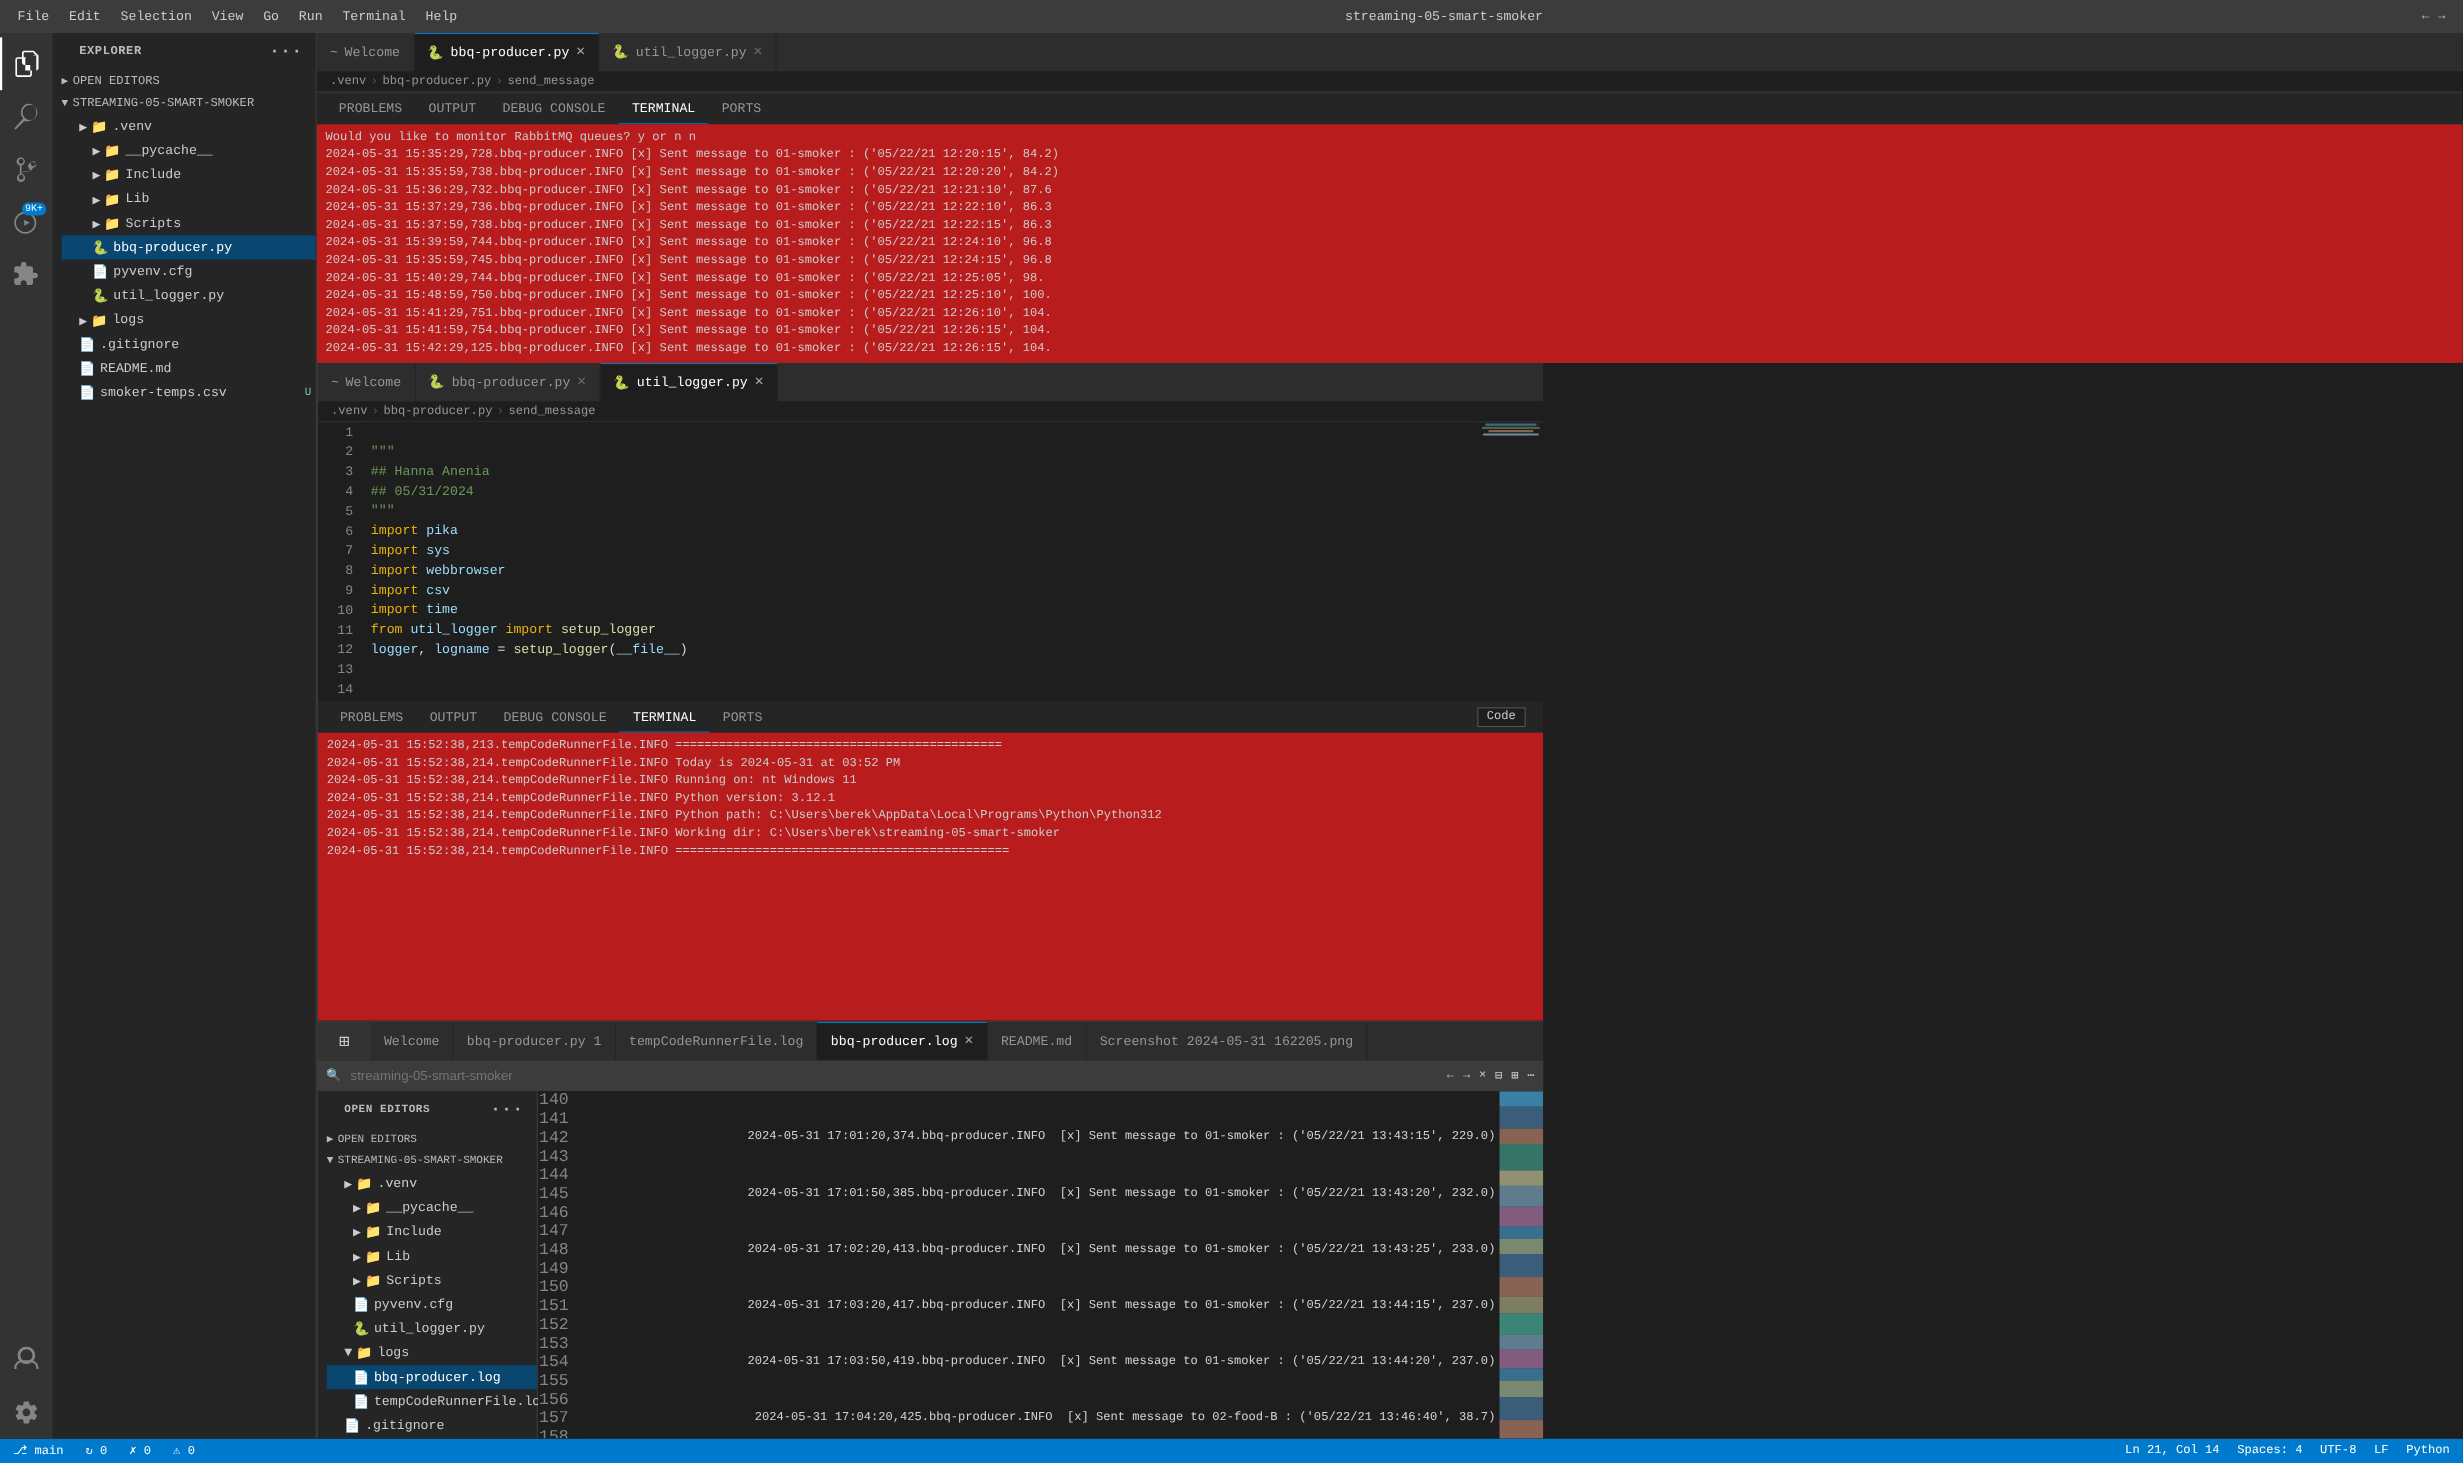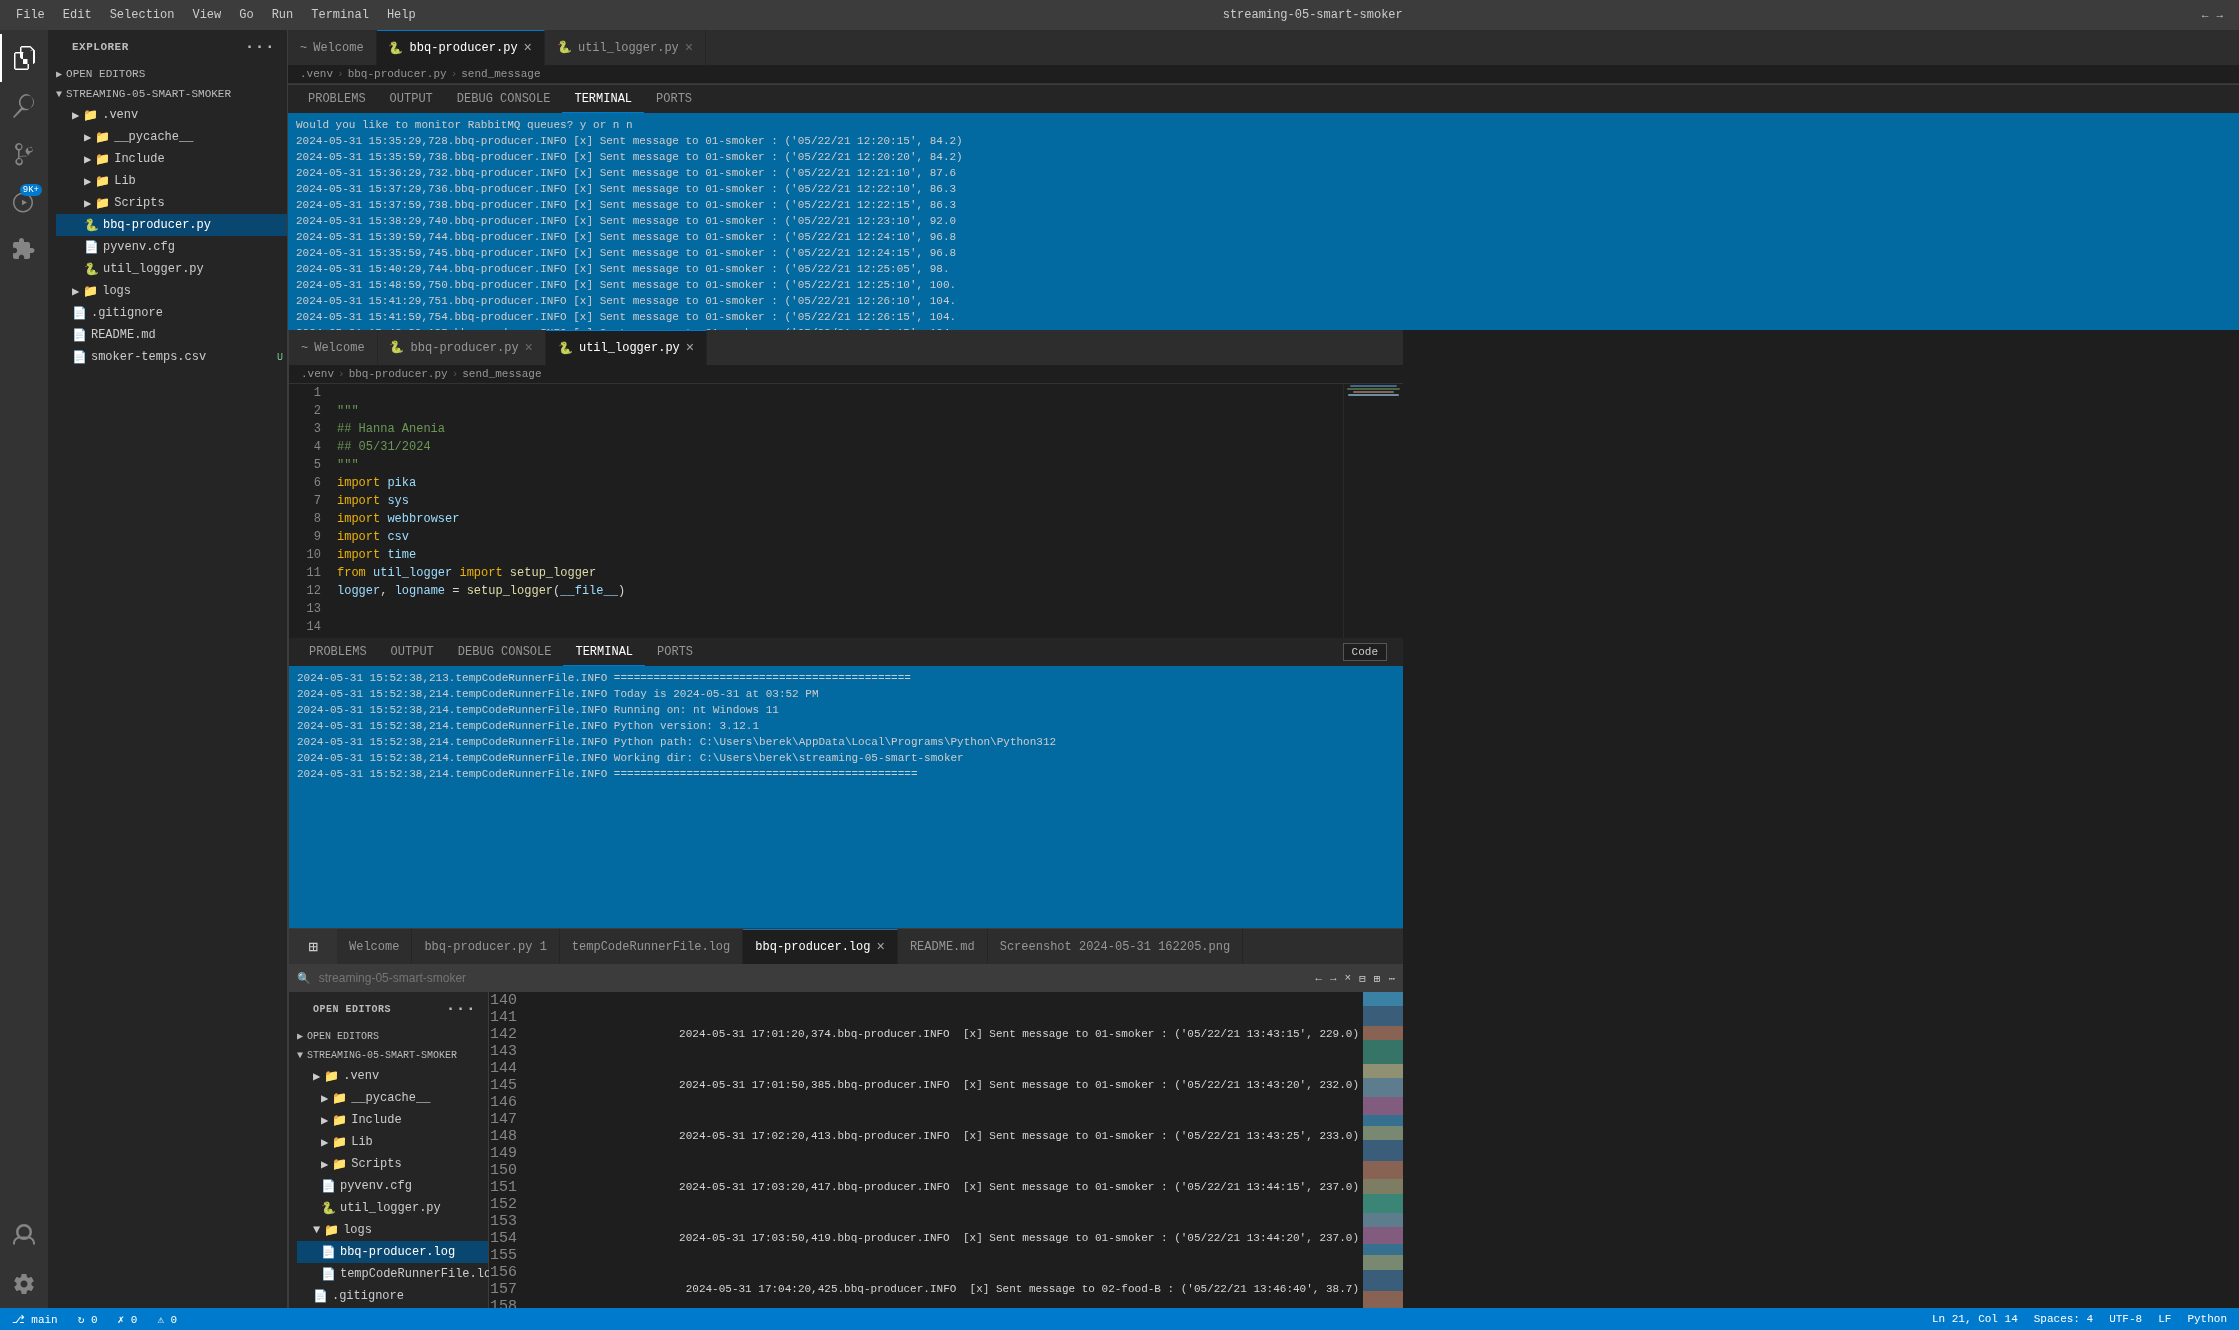--- a/index.html
+++ b/index.html
@@ -244,21 +244,21 @@
       color: #ffffff;
       border-bottom: 1px solid #007acc;
     }
 
     .terminal-content {
       flex: 1;
       overflow-y: auto;
       padding: 4px 8px;
       font-size: 11.5px;
       line-height: 16px;
-      background: #0369a1;
+      background: #b91c1c;
       color: #cccccc;
     }
     .terminal-log { color: #cccccc; font-size: 11px; }
 
     
     .right-section {
       width: 1115px;
       display: flex;
       flex-direction: column;
       border-left: 1px solid #3d3d3d;
@@ -543,21 +543,20 @@
             <div class="panel-tab active">TERMINAL</div>
             <div class="panel-tab">PORTS</div>
           </div>
           <div class="terminal-content">
             <div class="terminal-log">Would you like to monitor RabbitMQ queues? y or n n</div>
             <div class="terminal-log">2024-05-31 15:35:29,728.bbq-producer.INFO  [x] Sent message to 01-smoker : ('05/22/21 12:20:15', 84.2)</div>
             <div class="terminal-log">2024-05-31 15:35:59,738.bbq-producer.INFO  [x] Sent message to 01-smoker : ('05/22/21 12:20:20', 84.2)</div>
             <div class="terminal-log">2024-05-31 15:36:29,732.bbq-producer.INFO  [x] Sent message to 01-smoker : ('05/22/21 12:21:10', 87.6</div>
             <div class="terminal-log">2024-05-31 15:37:29,736.bbq-producer.INFO  [x] Sent message to 01-smoker : ('05/22/21 12:22:10', 86.3</div>
             <div class="terminal-log">2024-05-31 15:37:59,738.bbq-producer.INFO  [x] Sent message to 01-smoker : ('05/22/21 12:22:15', 86.3</div>
-            <div class="terminal-log">2024-05-31 15:38:29,740.bbq-producer.INFO  [x] Sent message to 01-smoker : ('05/22/21 12:23:10', 92.0</div>
             <div class="terminal-log">2024-05-31 15:39:59,744.bbq-producer.INFO  [x] Sent message to 01-smoker : ('05/22/21 12:24:10', 96.8</div>
             <div class="terminal-log">2024-05-31 15:35:59,745.bbq-producer.INFO  [x] Sent message to 01-smoker : ('05/22/21 12:24:15', 96.8</div>
             <div class="terminal-log">2024-05-31 15:40:29,744.bbq-producer.INFO  [x] Sent message to 01-smoker : ('05/22/21 12:25:05', 98.</div>
             <div class="terminal-log">2024-05-31 15:48:59,750.bbq-producer.INFO  [x] Sent message to 01-smoker : ('05/22/21 12:25:10', 100.</div>
             <div class="terminal-log">2024-05-31 15:41:29,751.bbq-producer.INFO  [x] Sent message to 01-smoker : ('05/22/21 12:26:10', 104.</div>
             <div class="terminal-log">2024-05-31 15:41:59,754.bbq-producer.INFO  [x] Sent message to 01-smoker : ('05/22/21 12:26:15', 104.</div>
             <div class="terminal-log">2024-05-31 15:42:29,125.bbq-producer.INFO  [x] Sent message to 01-smoker : ('05/22/21 12:26:15', 104.</div>
           </div>
         </div>
       </div>

